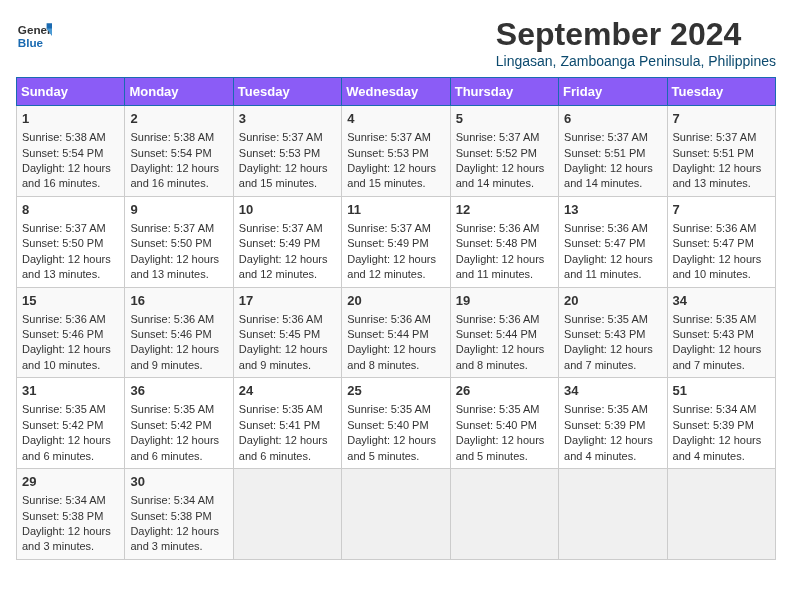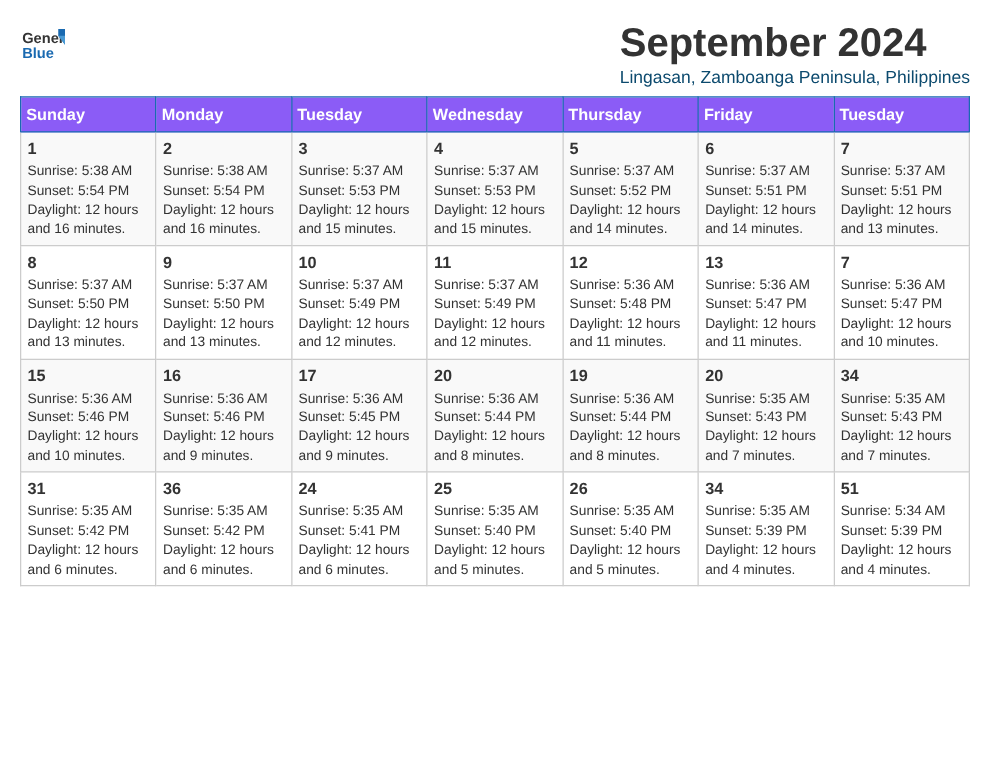--- a/index.html
+++ b/index.html
@@ -141,14 +141,23 @@
       </tr>
       <tr>
         <td><span class="day-num">31</span>Sunrise: 5:35 AM<br>Sunset: 5:42 PM<br>Daylight: 12 hours and 6 minutes.</td>
         <td><span class="day-num">36</span>Sunrise: 5:35 AM<br>Sunset: 5:42 PM<br>Daylight: 12 hours and 6 minutes.</td>
         <td><span class="day-num">24</span>Sunrise: 5:35 AM<br>Sunset: 5:41 PM<br>Daylight: 12 hours and 6 minutes.</td>
         <td><span class="day-num">25</span>Sunrise: 5:35 AM<br>Sunset: 5:40 PM<br>Daylight: 12 hours and 5 minutes.</td>
         <td><span class="day-num">26</span>Sunrise: 5:35 AM<br>Sunset: 5:40 PM<br>Daylight: 12 hours and 5 minutes.</td>
         <td><span class="day-num">34</span>Sunrise: 5:35 AM<br>Sunset: 5:39 PM<br>Daylight: 12 hours and 4 minutes.</td>
         <td><span class="day-num">51</span>Sunrise: 5:34 AM<br>Sunset: 5:39 PM<br>Daylight: 12 hours and 4 minutes.</td>
       </tr>
+      <tr class="last-row">
+        <td><span class="day-num">29</span>Sunrise: 5:34 AM<br>Sunset: 5:38 PM<br>Daylight: 12 hours and 3 minutes.</td>
+        <td><span class="day-num">30</span>Sunrise: 5:34 AM<br>Sunset: 5:38 PM<br>Daylight: 12 hours and 3 minutes.</td>
+        <td class="empty"></td>
+        <td class="empty"></td>
+        <td class="empty"></td>
+        <td class="empty"></td>
+        <td class="empty"></td>
+      </tr>
     </tbody>
 </table>
 
 </body></html>

